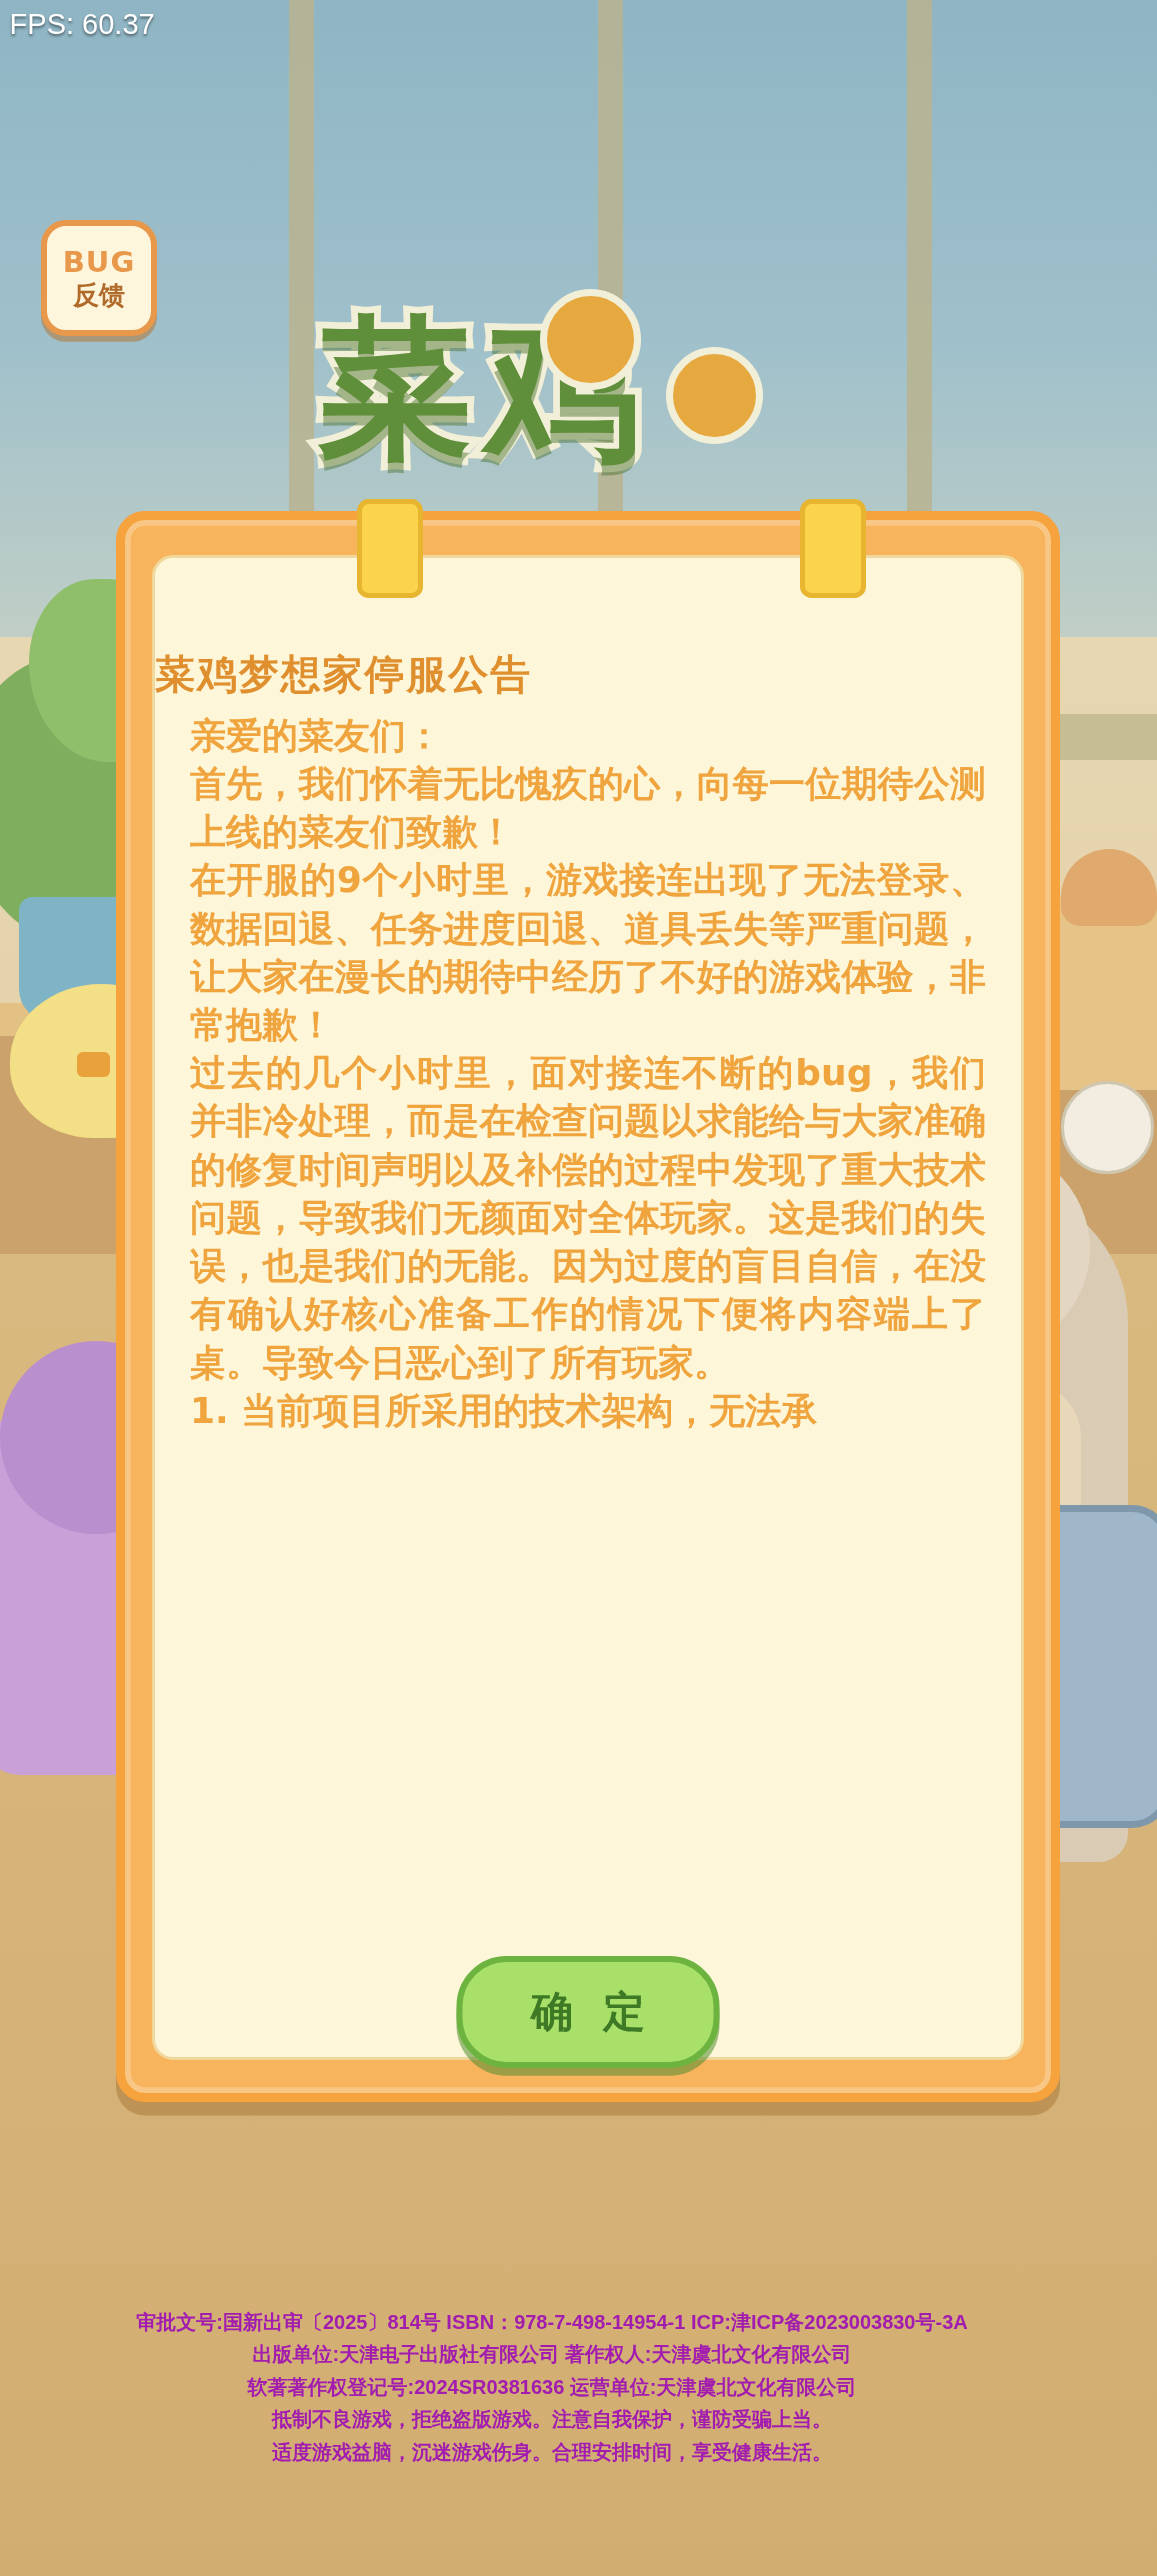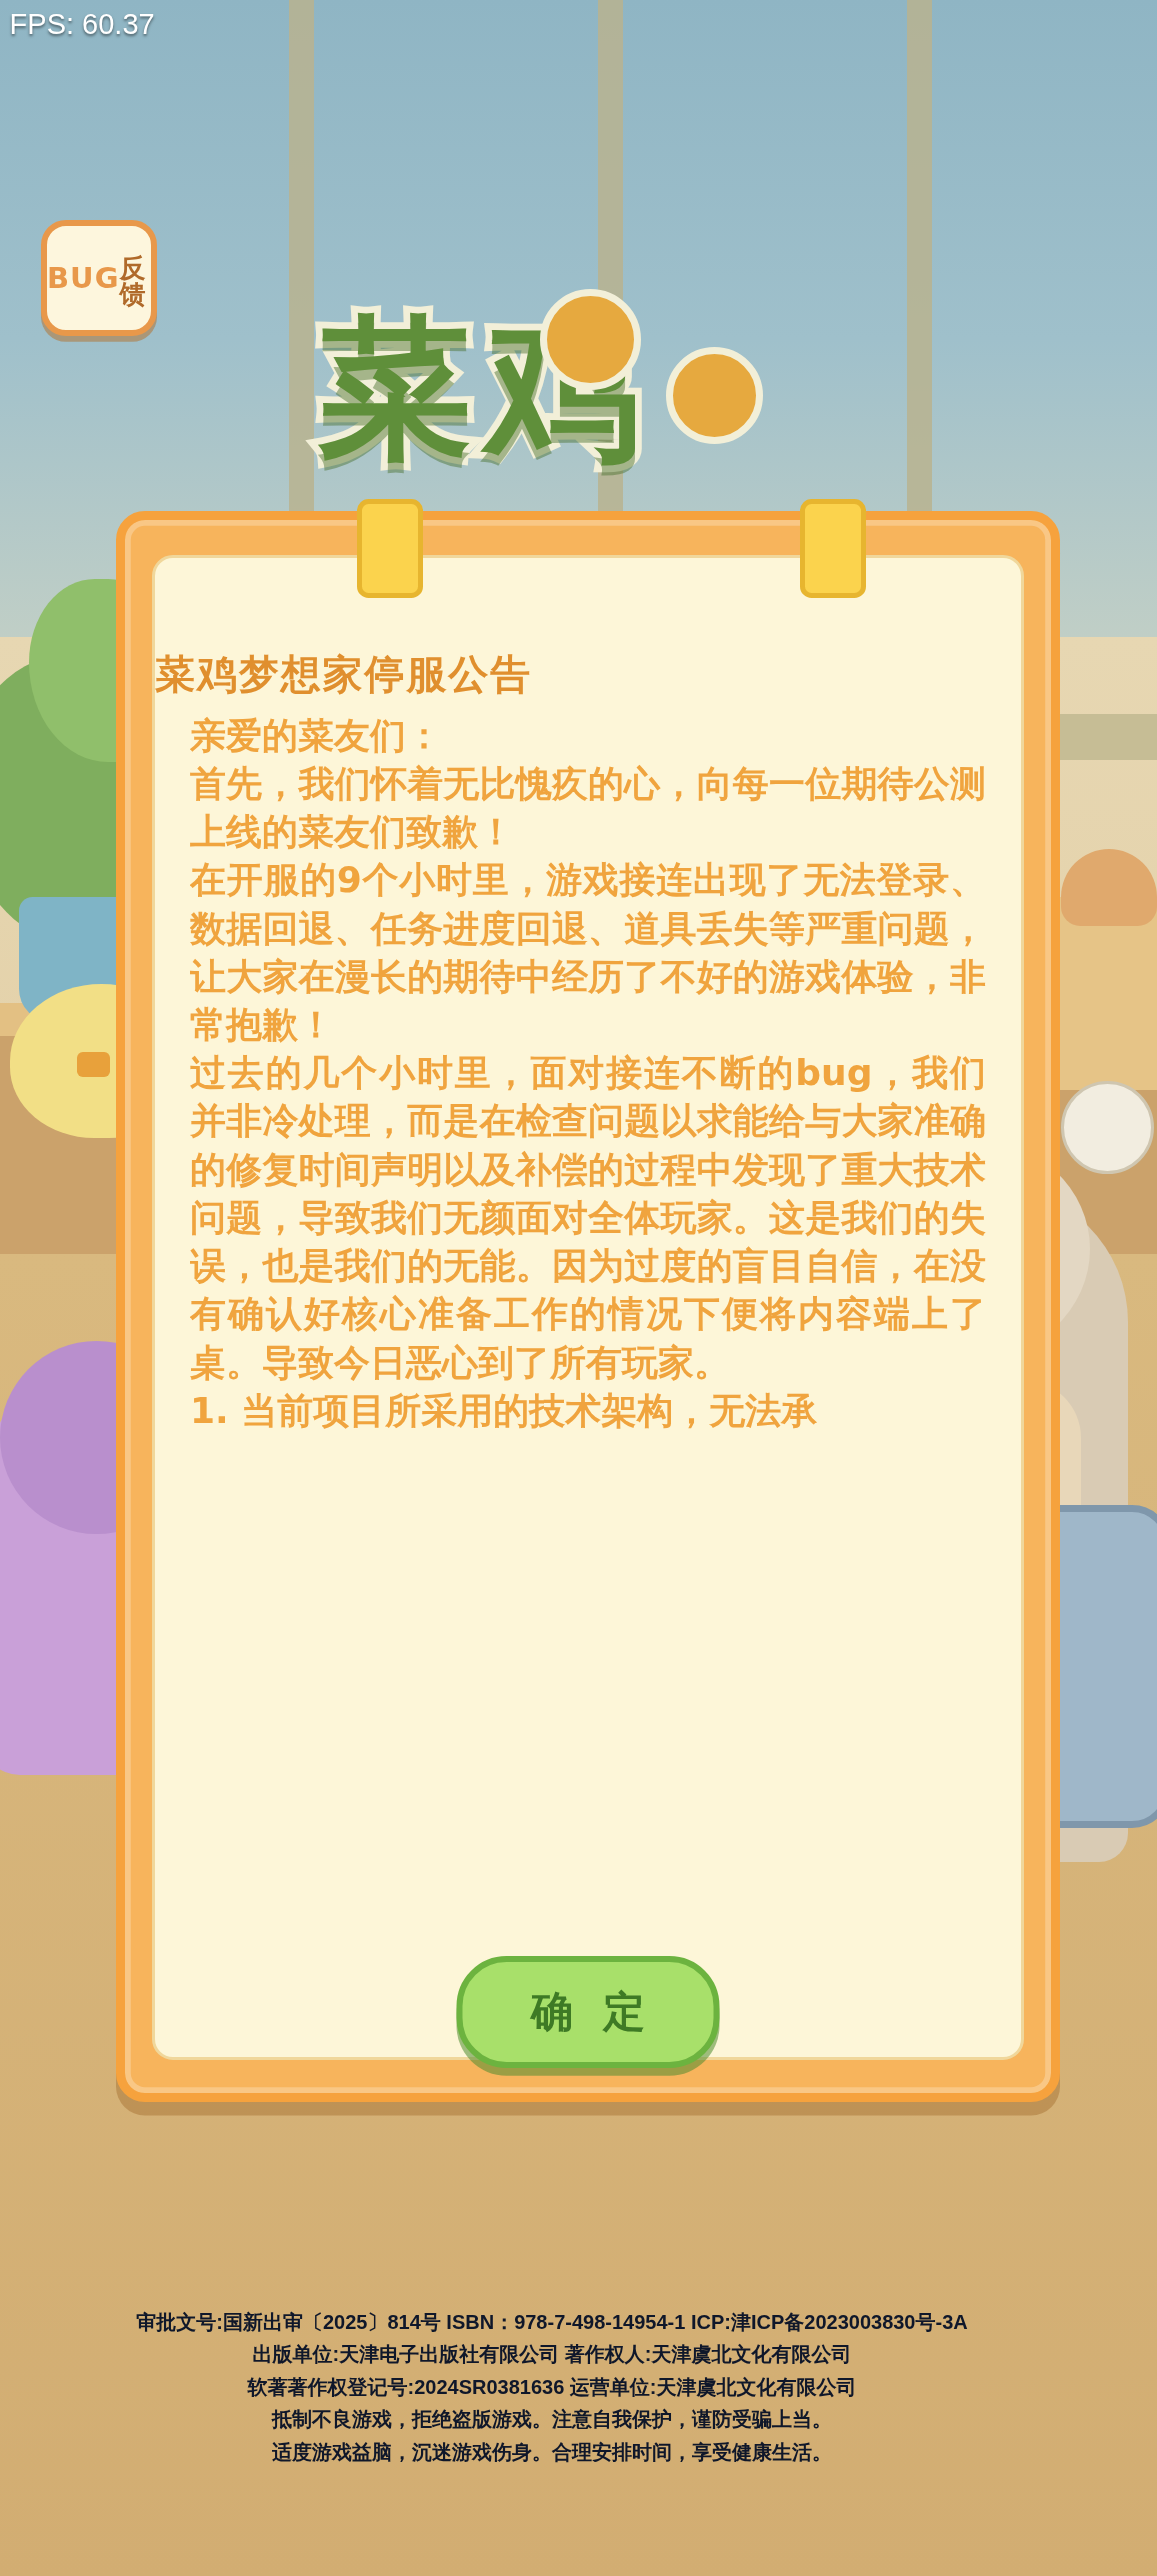--- a/index.html
+++ b/index.html
@@ -196,21 +196,21 @@
   
   .bug-btn {
     position: absolute;
     left: 41px; top: 220px;
     width: 104px; height: 104px;
     border-radius: 25px;
     background: #fdf6dd;
     border: 6.8px solid #e8984a;
     box-shadow: 0 5.8px 0 rgba(180,110,40,.5);
     display: flex;
-    flex-direction: row;
+    flex-direction: column;
     align-items: center;
     justify-content: center;
     z-index: 55;
     cursor: pointer;
   }
   .bug-btn .bug-word {
     font-size: 29px;
     font-weight: bold;
     color: #e8984a;
     line-height: 1;
@@ -305,21 +305,21 @@
     letter-spacing: 7.7px;
     text-indent: 7.7px;
   }
 
   
   .legal {
     position: absolute;
     left: 0; bottom: 108px;
     width: 1104px;
     text-align: center;
-    color: #0f172a;
+    color: #a21caf;
     font-size: 20px;
     line-height: 1.62;
     font-weight: bold;
     font-family: "Liberation Sans", "DejaVu Sans", sans-serif;
     z-index: 30;
   }
   .legal div { white-space: nowrap; }
 </style>
 </head>
 <body>

